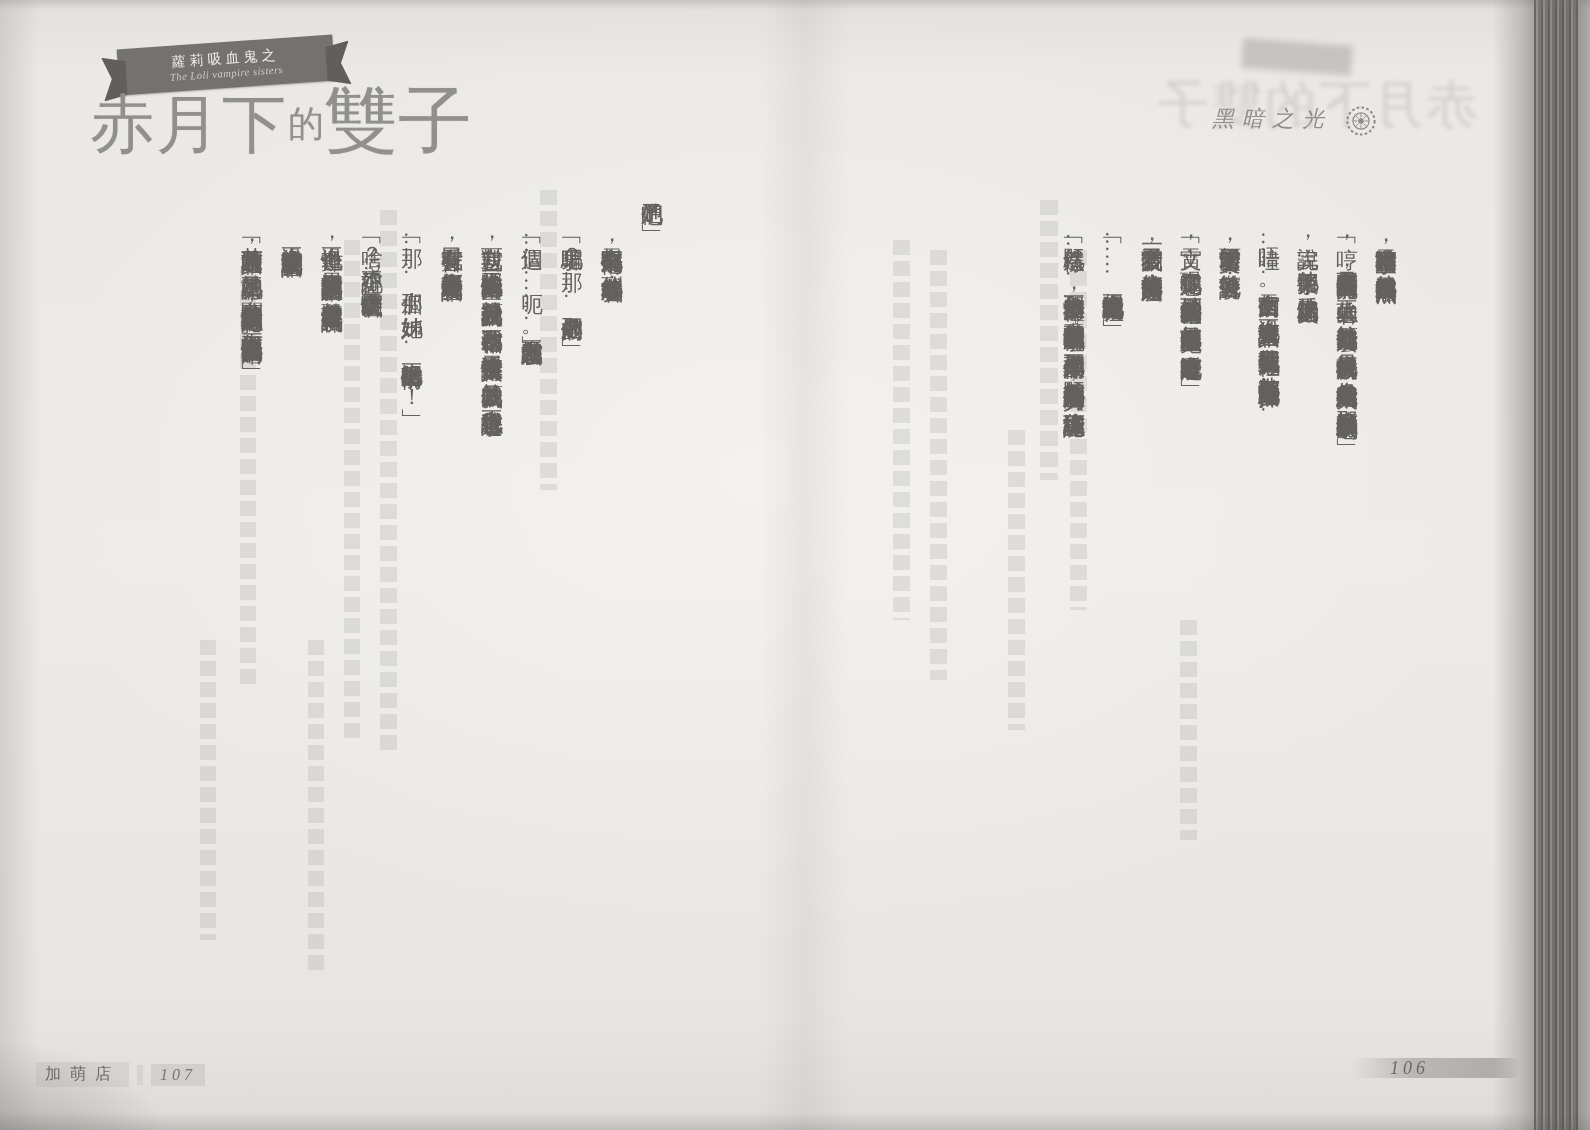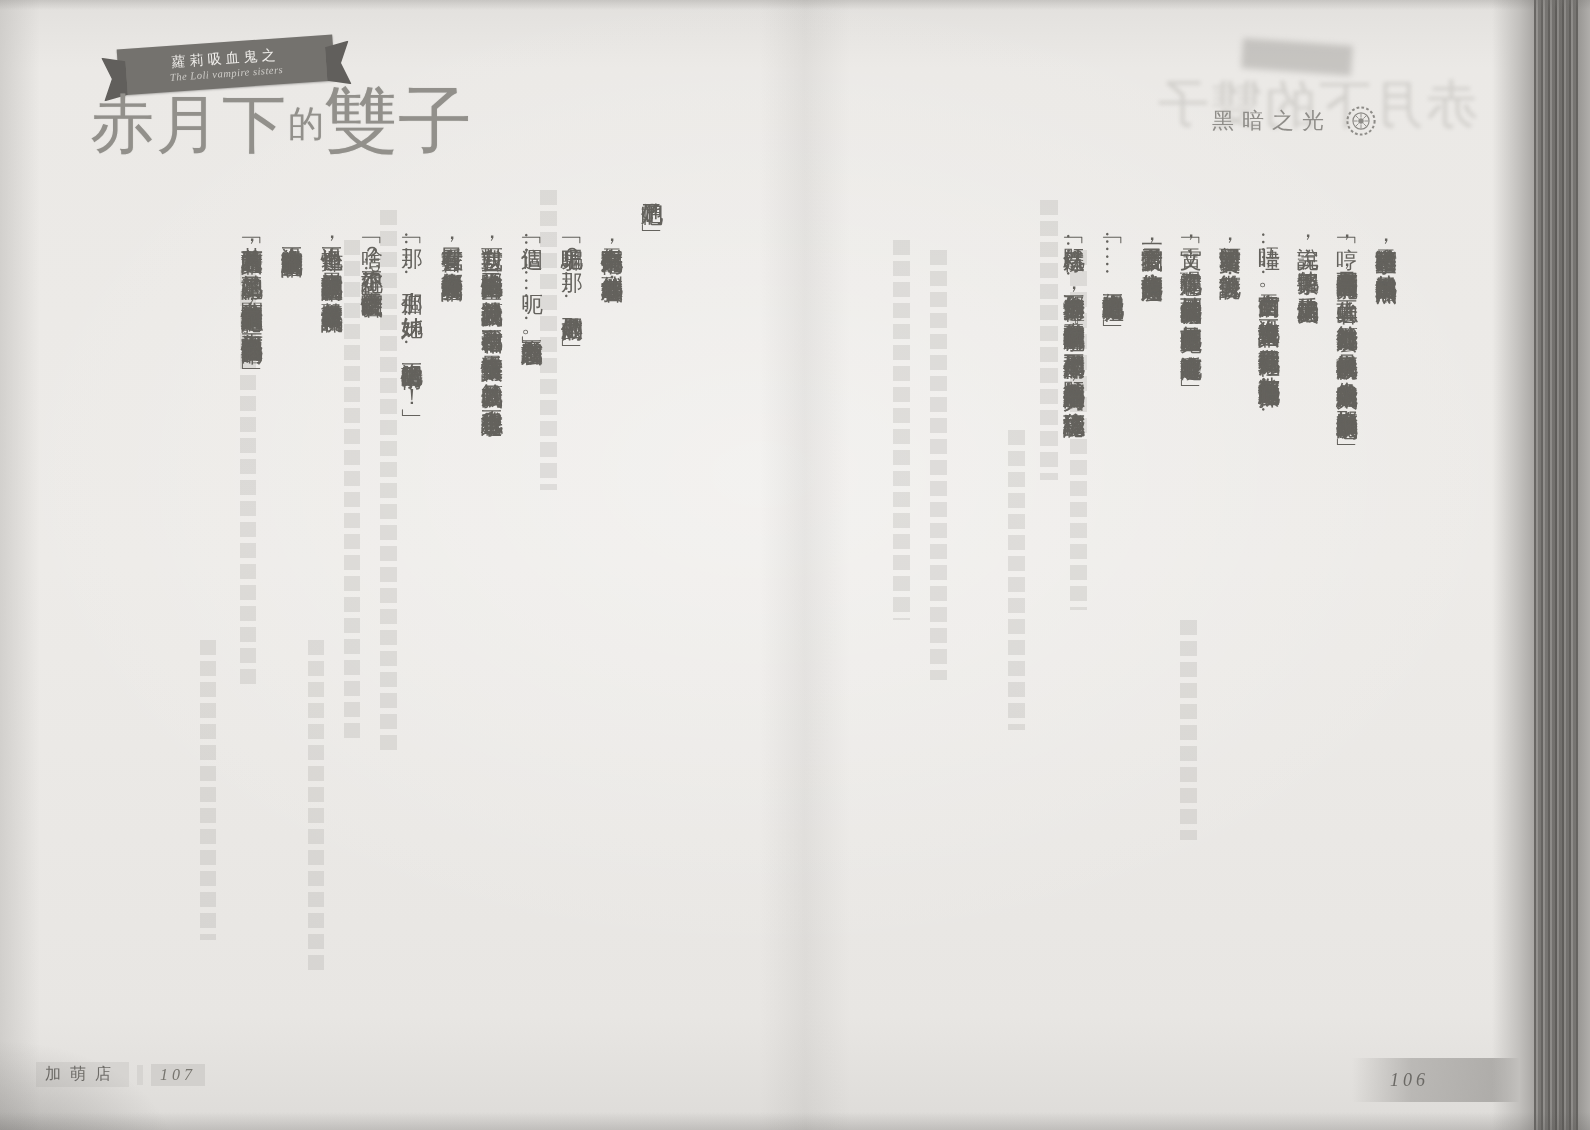--- a/index.html
+++ b/index.html
@@ -42,38 +42,38 @@
   .ribbon:before{left:-16px;clip-path:polygon(0 0,100% 12%,100% 88%,0 100%,38% 50%);}
   .ribbon:after{right:-16px;clip-path:polygon(100% 0,0 12%,0 88%,100% 100%,62% 50%);}
   .ribbon .zh{font-size:14px;letter-spacing:4px;color:#efedea;line-height:17px;}
   .ribbon .en{font-size:10.5px;color:#cfcdc9;font-style:italic;line-height:13px;letter-spacing:.5px;}
   .big-title{position:absolute;left:20px;top:36px;white-space:nowrap;color:#92908b;
     text-shadow:0 0 1px rgba(146,144,139,.4);}
   .big-title .t1{font-size:64px;letter-spacing:2px;}
   .big-title .t2{font-size:36px;vertical-align:10px;}
   .big-title .t3{font-size:74px;letter-spacing:0;}
   
-  .chapter{position:absolute;left:1212px;top:104px;display:flex;align-items:center;gap:12px;}
+  .chapter{position:absolute;left:1212px;top:104px;display:flex;align-items:flex-start;gap:12px;font-style:italic;}
   .chapter .txt{font-size:22px;letter-spacing:8px;color:#8f8d89;}
   .flower{width:34px;height:34px;display:block;}
   
   .vtext{position:absolute;writing-mode:vertical-rl;-webkit-writing-mode:vertical-rl;
     height:842px;width:548px;overflow:hidden;
     font-size:22px;line-height:39px;color:#64625d;letter-spacing:.5px;}
   .vtext p{margin:0;padding:0;}
   .vtext p.indent{text-indent:44px;}
   .vtext-right{left:858px;top:186px;}
   .vtext-left{left:112px;top:186px;line-height:40px;width:560px;}
   
   .footer-left{position:absolute;left:36px;top:1062px;display:flex;align-items:center;gap:8px;}
   .chip{background:#d6d4d1;color:#6e6c68;padding:2px 9px;font-size:16px;}
   .chip.shop{letter-spacing:9px;}
   .chip.sep{width:6px;height:20px;padding:0;}
   .chip.num{font-style:italic;letter-spacing:4px;color:#77756f;background:#d2d0cd;}
-  .footer-right{position:absolute;left:1352px;top:1058px;width:238px;height:44px;
+  .footer-right{position:absolute;left:1352px;top:1058px;width:238px;height:20px;
     background:linear-gradient(to right,rgba(175,173,170,.0),rgba(165,163,160,.65) 25%,rgba(140,138,135,.75));
     display:flex;align-items:center;}
   .footer-right .num{font-style:italic;font-size:18px;letter-spacing:4px;color:#6b6965;padding-left:38px;}
 </style>
 </head>
 <body>
 
 <div class="scan">
 
   <div class="gutter"></div>

